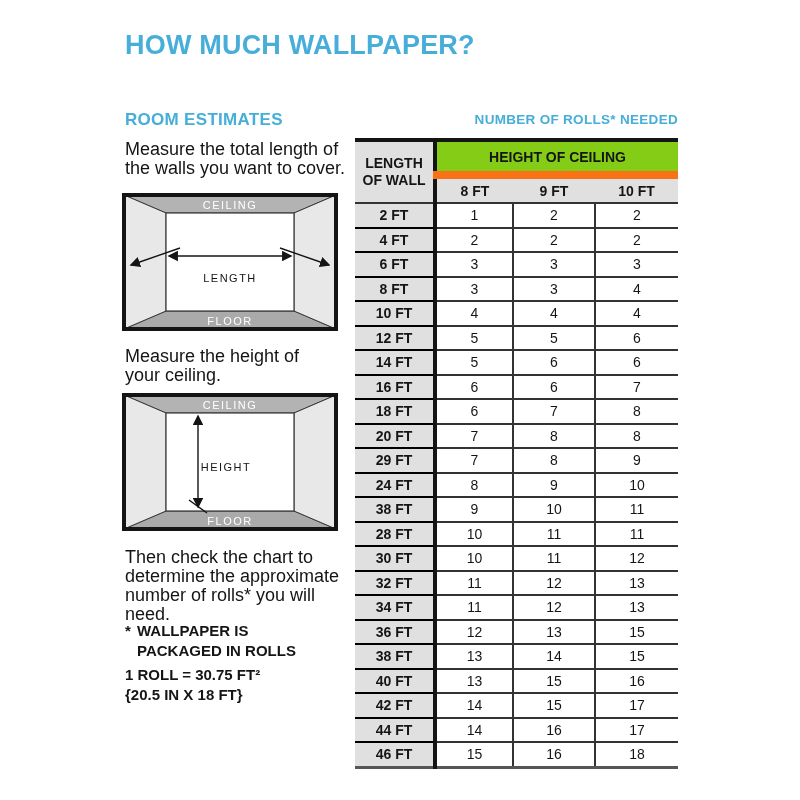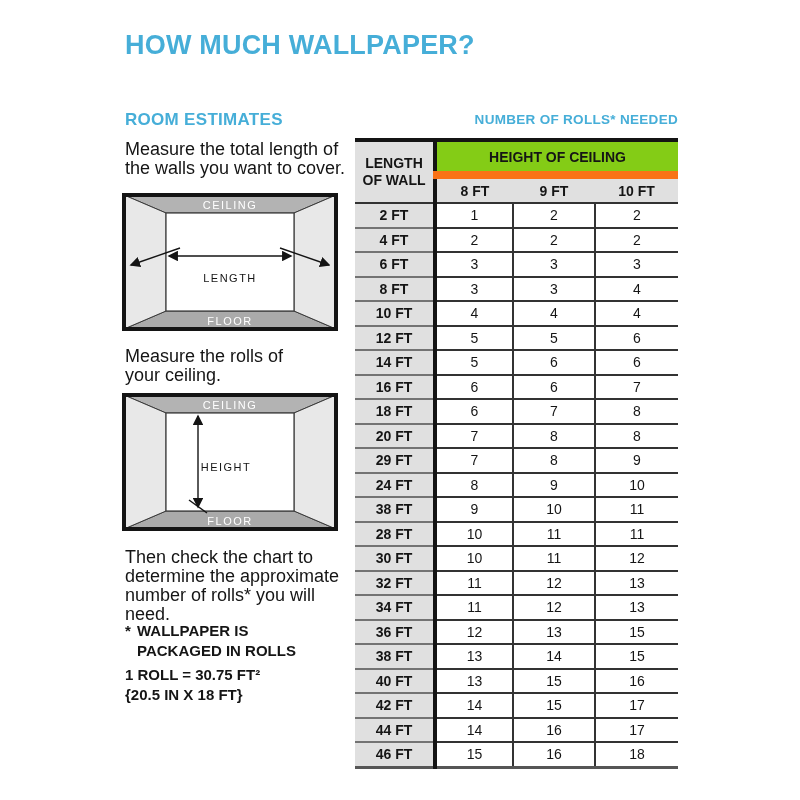--- a/index.html
+++ b/index.html
@@ -23,21 +23,21 @@
   .roll-info{position:absolute;left:125px;top:665px;font-size:15px;font-weight:bold;line-height:20px;white-space:pre-line;}
 
   
   .table-title{position:absolute;left:355px;top:112px;width:323px;text-align:right;font-size:13.5px;font-weight:bold;color:#46AED8;letter-spacing:.3px;}
   table.rolls{position:absolute;left:355px;top:138px;width:323px;border-collapse:collapse;table-layout:fixed;border-top:4px solid #141414;}
   table.rolls th,table.rolls td{padding:0;text-align:center;font-size:14px;vertical-align:middle;}
   .th-length{background:#E0E0E0;font-weight:bold;white-space:pre-line;line-height:17px;border-bottom:2px solid #333;}
   .th-group{background:#84cc16;font-weight:bold;height:29px;border-left:4px solid #141414;border-bottom:8px solid #f97316;}
   .th-sub{background:#E0E0E0;font-weight:bold;height:23px;border-bottom:2px solid #333;}
   .th-sub.first{border-left:4px solid #141414;}
-  table.rolls tbody th{background:#E0E0E0;font-weight:bold;height:22.5px;border-bottom:2px solid #737373;}
+  table.rolls tbody th{background:#E0E0E0;font-weight:bold;height:22.5px;border-bottom:2px solid #000000;}
   table.rolls tbody td{height:22.5px;border-bottom:2px solid #333;border-left:2px solid #333;font-weight:normal;}
   table.rolls tbody td.first{border-left:4px solid #141414;}
   table.rolls tbody tr:last-child th,
   table.rolls tbody tr:last-child td{border-bottom:3px solid #565656;}
 
   .room-label{font-size:11px;letter-spacing:1.5px;}
 </style>
 </head>
 <body>
 
@@ -63,21 +63,21 @@
     <rect x="44" y="20" width="128" height="98" fill="#ffffff" stroke="#3a3a3a" stroke-width="1.2"></rect>
     <rect x="2" y="2" width="212" height="134" fill="none" stroke="#141414" stroke-width="4"></rect>
     <line x1="47" y1="63" x2="169" y2="63" stroke="#141414" stroke-width="1.4" marker-start="url(#a1)" marker-end="url(#a1)"></line>
     <line x1="58" y1="55" x2="9" y2="72" stroke="#141414" stroke-width="1.4" marker-end="url(#a1)"></line>
     <line x1="158" y1="55" x2="207" y2="72" stroke="#141414" stroke-width="1.4" marker-end="url(#a1)"></line>
     <text class="room-label" x="108" y="15.5" text-anchor="middle" fill="#ffffff">CEILING</text>
     <text class="room-label" x="108" y="131.5" text-anchor="middle" fill="#ffffff">FLOOR</text>
     <text class="room-label" x="108" y="89" text-anchor="middle" fill="#141414" letter-spacing="1">LENGTH</text>
   </svg>
 
-  <div class="step step2">Measure the rolls of
+  <div class="step step2">Measure the height of
 your ceiling.</div>
 
   <svg class="room-svg room2" viewBox="0 0 216 138">
     <defs>
       <marker id="a2" viewBox="0 0 10 10" refX="8.5" refY="5" markerWidth="7.5" markerHeight="7.5" orient="auto-start-reverse">
         <path d="M0,0 L10,5 L0,10 z" fill="#141414"></path>
       </marker>
     </defs>
     <polygon points="2,2 214,2 172,20 44,20" fill="#B3B3B3" stroke="#3a3a3a" stroke-width="1"></polygon>
     <polygon points="2,136 44,118 172,118 214,136" fill="#AAAAAA" stroke="#3a3a3a" stroke-width="1"></polygon>

